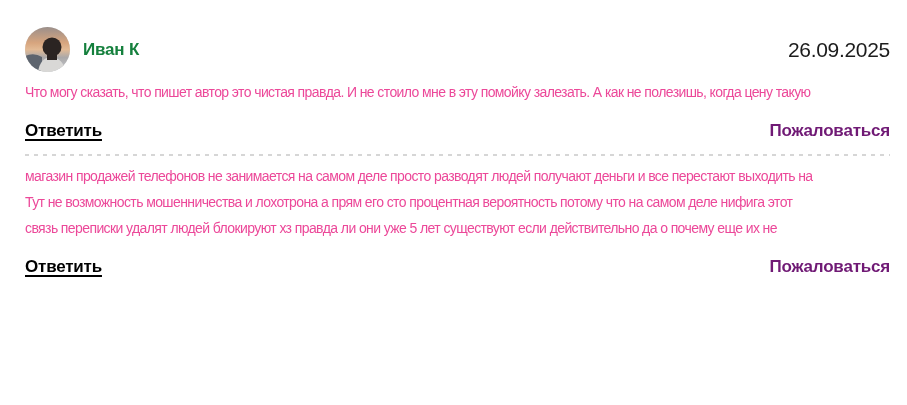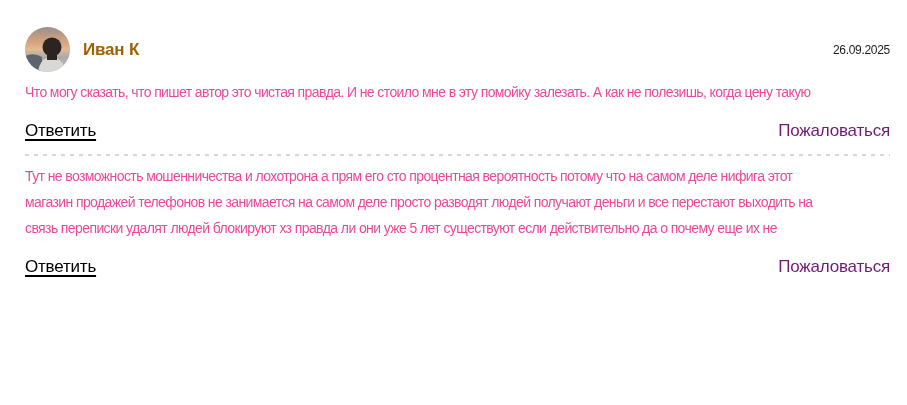--- a/index.html
+++ b/index.html
@@ -4,28 +4,28 @@
 <style>
   * { margin:0; padding:0; box-sizing:border-box; }
   html,body { width:907px; height:405px; background:#ffffff; overflow:hidden;
               font-family:"Liberation Sans","DejaVu Sans",sans-serif; color:#1c1c1c; }
   .wrap { padding:0 17px 0 25px; width:907px; }
 
   .comment-header { display:flex; align-items:center; }
   .comment:nth-of-type(1) .comment-header { margin-top:27px; }
   .avatar { width:45px; height:45px; border-radius:50%; overflow:hidden; flex:0 0 45px; background:#ddd; }
   .avatar svg { display:block; width:45px; height:45px; }
-  .author { font-weight:700; font-size:17px; margin-left:13px; letter-spacing:-0.2px; color:#a16207; }
-  .date { margin-left:auto; font-size:12px; letter-spacing:-0.3px; color:#1c1c1c; }
+  .author { font-weight:700; font-size:17px; margin-left:13px; letter-spacing:-0.2px; color:#15803d; }
+  .date { margin-left:auto; font-size:21px; letter-spacing:-0.3px; color:#1c1c1c; }
 
   .comment-body { margin-top:7px; }
   .body-line { font-size:14px; letter-spacing:-0.6px; line-height:26px; white-space:nowrap; color:#ec4899; }
 
   .comment-actions { display:flex; justify-content:space-between; align-items:center;
-                     margin-top:16px; font-size:17px; font-weight:400; letter-spacing:-0.2px; }
+                     margin-top:16px; font-size:17px; font-weight:700; letter-spacing:-0.2px; }
   .reply-link { color:#000; text-decoration:underline; text-decoration-thickness:2px;
                 text-underline-offset:3px; cursor:pointer; }
   .report-link { color:#701a75; cursor:pointer; }
 
   .divider { height:2px; margin-top:13px;
              background:repeating-linear-gradient(90deg,#d6d6d6 0 4px, transparent 4px 9px); }
 
   .comment:nth-of-type(2) .comment-header { margin-top:28px; }
   .comment:nth-of-type(2) .comment-actions { margin-top:10px; }
 </style>
@@ -63,22 +63,22 @@
     <div class="comment-actions">
       <a class="reply-link">Ответить</a>
       <a class="report-link">Пожаловаться</a>
     </div>
   </div>
 
   <div class="divider"></div>
 
   <div class="comment">
     <div class="comment-body">
+      <div class="body-line">магазин продажей телефонов не занимается на самом деле просто разводят людей получают деньги и все перестают выходить на</div>
       <div class="body-line">Тут не возможность мошенничества и лохотрона а прям его сто процентная вероятность потому что на самом деле нифига этот</div>
-      <div class="body-line">магазин продажей телефонов не занимается на самом деле просто разводят людей получают деньги и все перестают выходить на</div>
       <div class="body-line">связь переписки удалят людей блокируют хз правда ли они уже 5 лет существуют если действительно да о почему еще их не</div>
     </div>
     <div class="comment-actions">
       <a class="reply-link">Ответить</a>
       <a class="report-link">Пожаловаться</a>
     </div>
   </div>
 
 </div>
 

